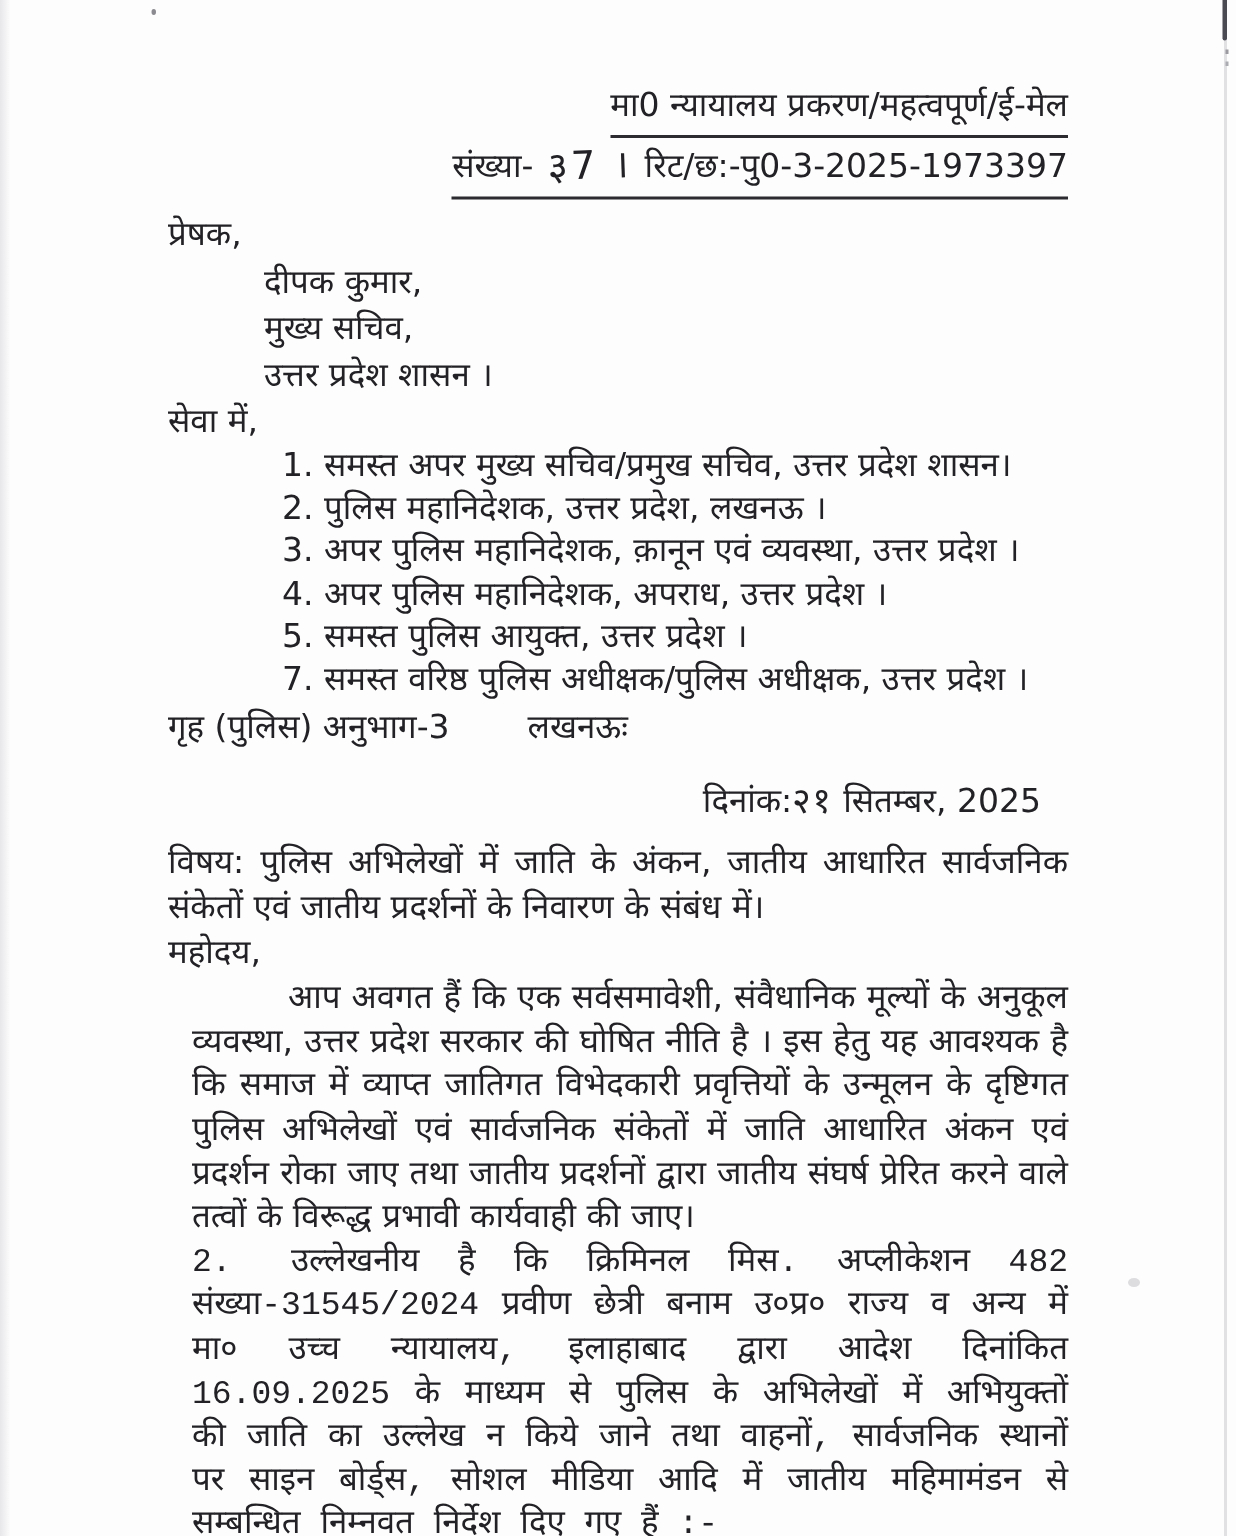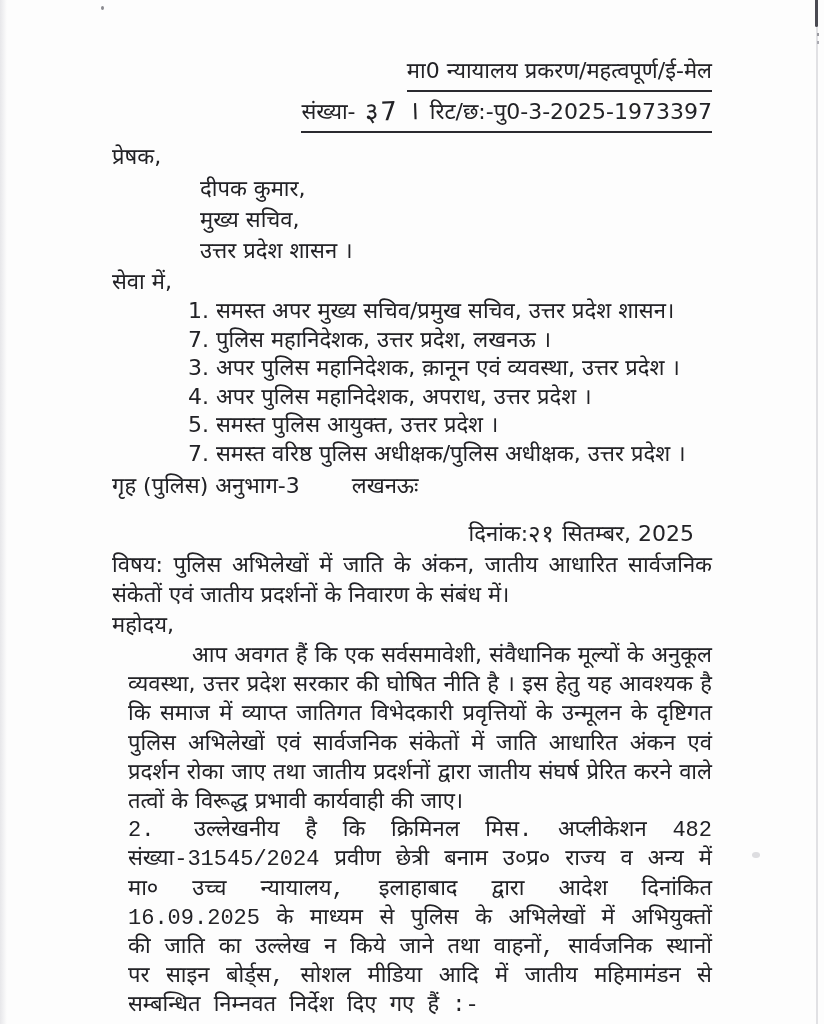--- a/index.html
+++ b/index.html
@@ -32,29 +32,29 @@
     font-size:22px;line-height:29px;
   }
   .ref-block{text-align:right;line-height:37px;margin-bottom:8px;}
   .u{display:inline-block;border-bottom:2px solid #2b2b30;padding-bottom:1px;}
   .hand{display:inline-block;font-size:26px;letter-spacing:2px;transform:rotate(-2deg);
     position:relative;top:1px;padding:0 2px;}
   .hand-sm{display:inline-block;font-size:24px;letter-spacing:1px;transform:rotate(-1deg);
     position:relative;top:1px;margin-top:48px;}
 
   .from-label{line-height:32px;}
-  .from-line{line-height:31px;margin-left:88px;}
+  .from-line{line-height:31px;margin-left:64px;}
   .to-label{line-height:31px;}
   .recipient{line-height:28.5px;margin-left:76px;}
 
   .office-line{display:flex;line-height:29px;margin-top:3px;}
   .office-place{margin-left:52px;}
   .office-date{margin-left:50px;}
 
-  .subject{text-align:justify;line-height:30px;margin-top:2px;}
+  .subject{text-align:justify;line-height:30px;margin-top:12px;}
   .salutation{line-height:30px;}
   .para{text-align:justify;line-height:29.2px;margin-left:16px;}
   .para1{text-indent:64px;}
   .para2{margin-top:1px;font-family:Liberation Mono, monospace;}
   .p2num{display:inline-block;width:66px;text-indent:0;}
   .quote{
     margin-top:7px;margin-left:72px;
     text-align:justify;text-align-last:justify;
     font-size:21px;line-height:30px;color:#2d2d32;
     letter-spacing:0.2px;
@@ -87,21 +87,21 @@
     </div>
 
     <div class="from-label">प्रेषक,</div>
     <div class="from-line">दीपक कुमार,</div>
     <div class="from-line">मुख्य सचिव,</div>
     <div class="from-line">उत्तर प्रदेश शासन ।</div>
 
     <div class="to-label">सेवा में,</div>
 
     <div class="recipient">1. समस्त अपर मुख्य सचिव/प्रमुख सचिव, उत्तर प्रदेश शासन।</div>
-    <div class="recipient">7. पुलिस महानिदेशक, उत्तर प्रदेश, लखनऊ ।</div>
+    <div class="recipient">2. पुलिस महानिदेशक, उत्तर प्रदेश, लखनऊ ।</div>
     <div class="recipient">3. अपर पुलिस महानिदेशक, क़ानून एवं व्यवस्था, उत्तर प्रदेश ।</div>
     <div class="recipient">4. अपर पुलिस महानिदेशक, अपराध, उत्तर प्रदेश ।</div>
     <div class="recipient">5. समस्त पुलिस आयुक्त, उत्तर प्रदेश ।</div>
     <div class="recipient">7. समस्त वरिष्ठ पुलिस अधीक्षक/पुलिस अधीक्षक, उत्तर प्रदेश ।</div>
 
     <div class="office-line">
       <span>गृह (पुलिस) अनुभाग-3</span>
       <span class="office-place">लखनऊः</span>
       <span class="office-date">
         <span>दिनांक:</span><span class="hand-sm">२१</span><span> सितम्बर, 2025</span>

